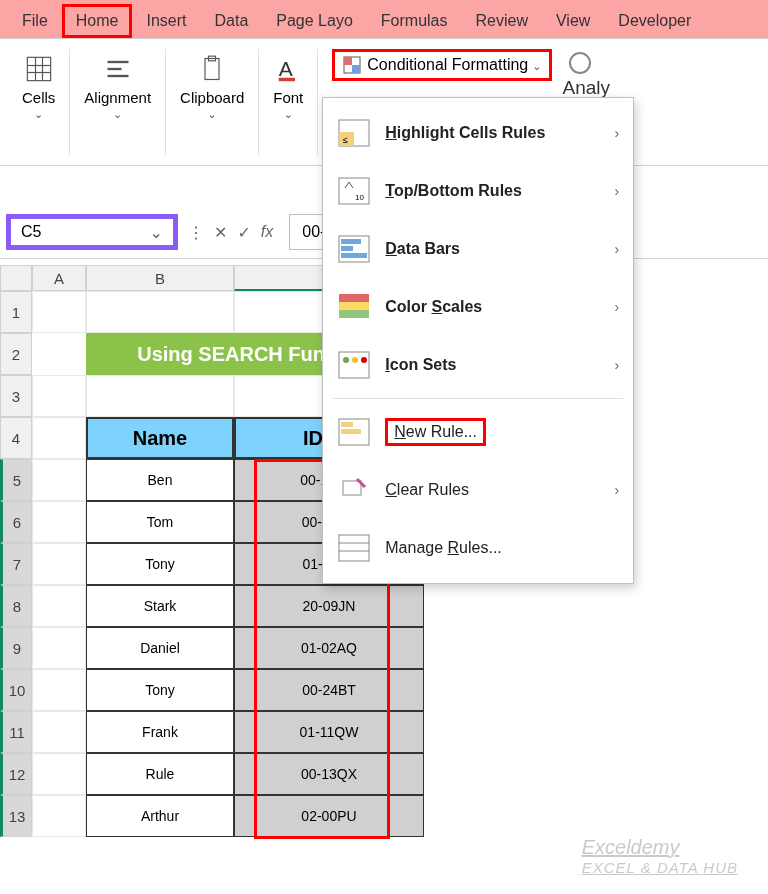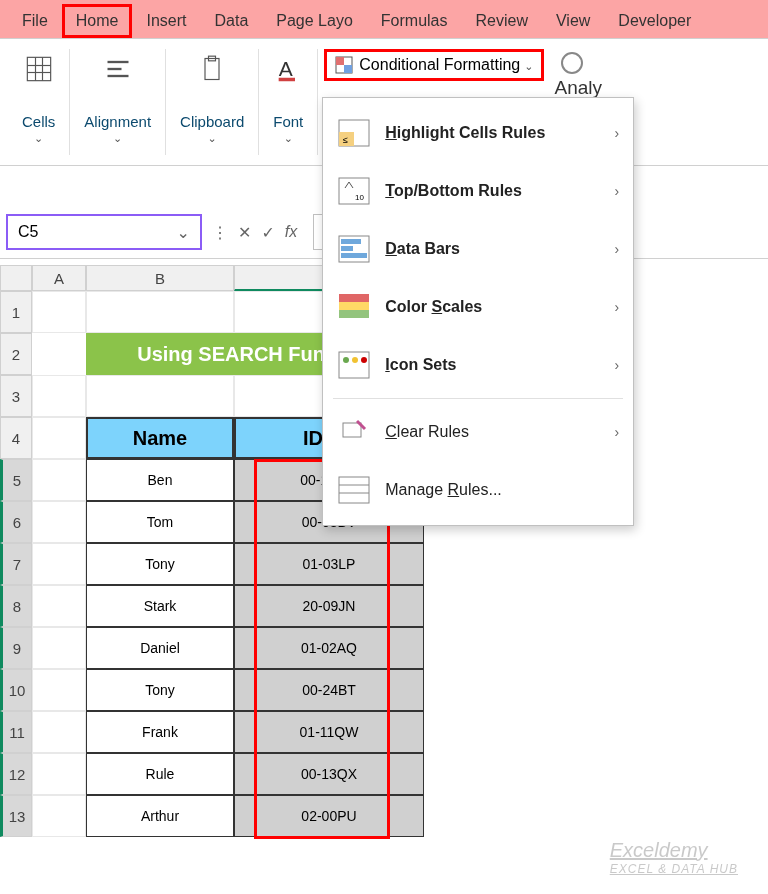--- a/index.html
+++ b/index.html
@@ -6,40 +6,40 @@
 body { background: #fff; width: 768px; height: 894px; overflow: hidden; position: relative; }
 
 .tabs { display: flex; padding: 4px 8px 0; border-bottom: 1px solid #d0d0d0; background: #fca5a5; }
 .tab { padding: 8px 14px; font-size: 16px; color: #333; cursor: pointer; }
 .tab.active { border: 3px solid #ff0000; padding: 5px 11px; }
 
 .ribbon { display: flex; padding: 10px 8px; background: #fff; border-bottom: 1px solid #d0d0d0; }
 .ribbon-group { display: flex; flex-direction: column; align-items: center; padding: 0 14px; border-right: 1px solid #e0e0e0; }
 .ribbon-group:last-child { border-right: none; }
 .ribbon-icon { width: 28px; height: 28px; margin: 6px 0; }
-.ribbon-label { font-size: 15px; color: #0c4a6e; text-align: left; margin-top: 24px; }
+.ribbon-label { font-size: 15px; color: #000000; text-align: left; }
 .chev { font-size: 11px; color: #555; margin-top: 2px; }
 
 .cond-area { position: relative; display: flex; flex-direction: column; align-items: flex-start; padding-left: 6px; }
-.cond-btn { display: flex; align-items: center; padding: 4px 8px; border: 3px solid #ff0000; font-size: 16px; cursor: pointer; }
+.cond-btn { display: flex; align-items: center; padding: 4px 8px; border: 3px solid #ff0000; font-size: 16px; cursor: pointer; margin-left: 8px; }
 .cond-btn .sq { width: 18px; height: 18px; margin-right: 6px; }
 
 .dropdown { position: absolute; top: 48px; left: 4px; width: 312px; background: #fff; border: 1px solid #c0c0c0; box-shadow: 2px 4px 10px rgba(0,0,0,0.2); z-index: 10; padding: 6px 0; }
 .dd-item { display: flex; align-items: center; padding: 14px 14px; font-size: 16px; color: #222; cursor: pointer; position: relative; }
 .dd-item .icon-box { width: 34px; height: 30px; margin-right: 14px; flex-shrink: 0; }
 .dd-item .arrow { margin-left: auto; color: #666; font-size: 14px; }
 .dd-sep { height: 1px; background: #e0e0e0; margin: 4px 10px; }
 .dd-item.highlighted { }
 .dd-item.highlighted .txt { border: 3px solid #ff0000; padding: 2px 6px; }
 .dd-item .u { text-decoration: underline; }
 
 .analyze-stub { display: flex; flex-direction: column; padding-left: 10px; font-size: 19px; color: #333; }
 
 .formula-bar { display: flex; align-items: center; padding: 8px 6px; border-bottom: 1px solid #d0d0d0; margin-top: 40px; }
-.name-box { width: 196px; height: 36px; border: 2px solid #8b5cf6; display: flex; align-items: center; padding: 0 10px; font-size: 16px; }
+.name-box { width: 172px; height: 36px; border: 5px solid #8b5cf6; display: flex; align-items: center; padding: 0 10px; font-size: 16px; }
 .name-box .dd { margin-left: auto; color: #666; }
 .fb-btns { display: flex; align-items: center; gap: 10px; padding: 0 10px; color: #666; }
 .fb-val { flex: 1; height: 36px; border: 1px solid #c0c0c0; display: flex; align-items: center; padding: 0 12px; font-size: 16px; margin-left: 6px; max-width: 82px; overflow: hidden; }
 
 .sheet { display: flex; margin-top: 6px; }
 .row-hdrs { display: flex; flex-direction: column; }
 .col-hdrs { display: flex; }
 .corner { width: 32px; height: 26px; border: 1px solid #d0d0d0; background: #f0f0f0; }
 .col-h { height: 26px; border: 1px solid #d0d0d0; background: #f0f0f0; display: flex; align-items: center; justify-content: center; font-size: 15px; color: #444; }
 .col-A { width: 54px; }
@@ -59,21 +59,21 @@
 .title-row .cell { border: none; }
 .title-wrap { width: 338px; }
 
 .tbl-head { background: #7dd3fc; font-weight: bold; border: 2px solid #333 !important; font-size: 20px; }
 .tbl-cell { border: 1.5px solid #333 !important; font-size: 14px; }
 .tbl-cell.sel-col { background: #d0d0d0; }
 
 .sel-overlay { position: absolute; border: 3px solid #ff0000; pointer-events: none; }
 
 .watermark { position: absolute; right: 30px; bottom: 18px; font-size: 20px; color: rgba(100,100,100,0.35); font-style: italic; text-decoration: underline; }
-.watermark small { display: block; font-size: 12px; letter-spacing: 1px; }
+.watermark small { display: block; font-size: 15px; letter-spacing: 1px; }
 </style>
 </head>
 <body>
 
 <div class="tabs">
   <div class="tab">File</div>
   <div class="tab active">Home</div>
   <div class="tab">Insert</div>
   <div class="tab">Data</div>
   <div class="tab">Page Layo</div>
@@ -174,20 +174,28 @@
         <svg class="icon-box" viewBox="0 0 34 30">
             <rect x="2" y="2" width="30" height="26" fill="none" stroke="#888"></rect>
             <circle cx="9" cy="10" r="3" fill="#6aa84f"></circle>
             <circle cx="18" cy="10" r="3" fill="#f1c232"></circle>
             <circle cx="27" cy="10" r="3" fill="#cc0000"></circle>
           </svg>
         <span class="txt"><b><span class="u">I</span>con Sets</b></span>
         <span class="arrow">›</span>
       </div>
       <div class="dd-sep"></div>
+      <div class="dd-item highlighted">
+        <svg class="icon-box" viewBox="0 0 34 30">
+            <rect x="2" y="2" width="30" height="26" fill="none" stroke="#888"></rect>
+            <rect x="4" y="5" width="12" height="5" fill="#f5d080"></rect>
+            <rect x="4" y="12" width="20" height="5" fill="#f5d080"></rect>
+          </svg>
+        <span class="txt"><span class="u">N</span>ew Rule...</span>
+      </div>
       <div class="dd-item">
         <svg class="icon-box" viewBox="0 0 34 30">
             <rect x="6" y="6" width="18" height="14" fill="none" stroke="#888"></rect>
             <path d="M20 4 L28 12" stroke="#c05090" stroke-width="3"></path>
           </svg>
         <span class="txt"><span class="u">C</span>lear Rules</span>
         <span class="arrow">›</span>
       </div>
       <div class="dd-item">
         <svg class="icon-box" viewBox="0 0 34 30">

